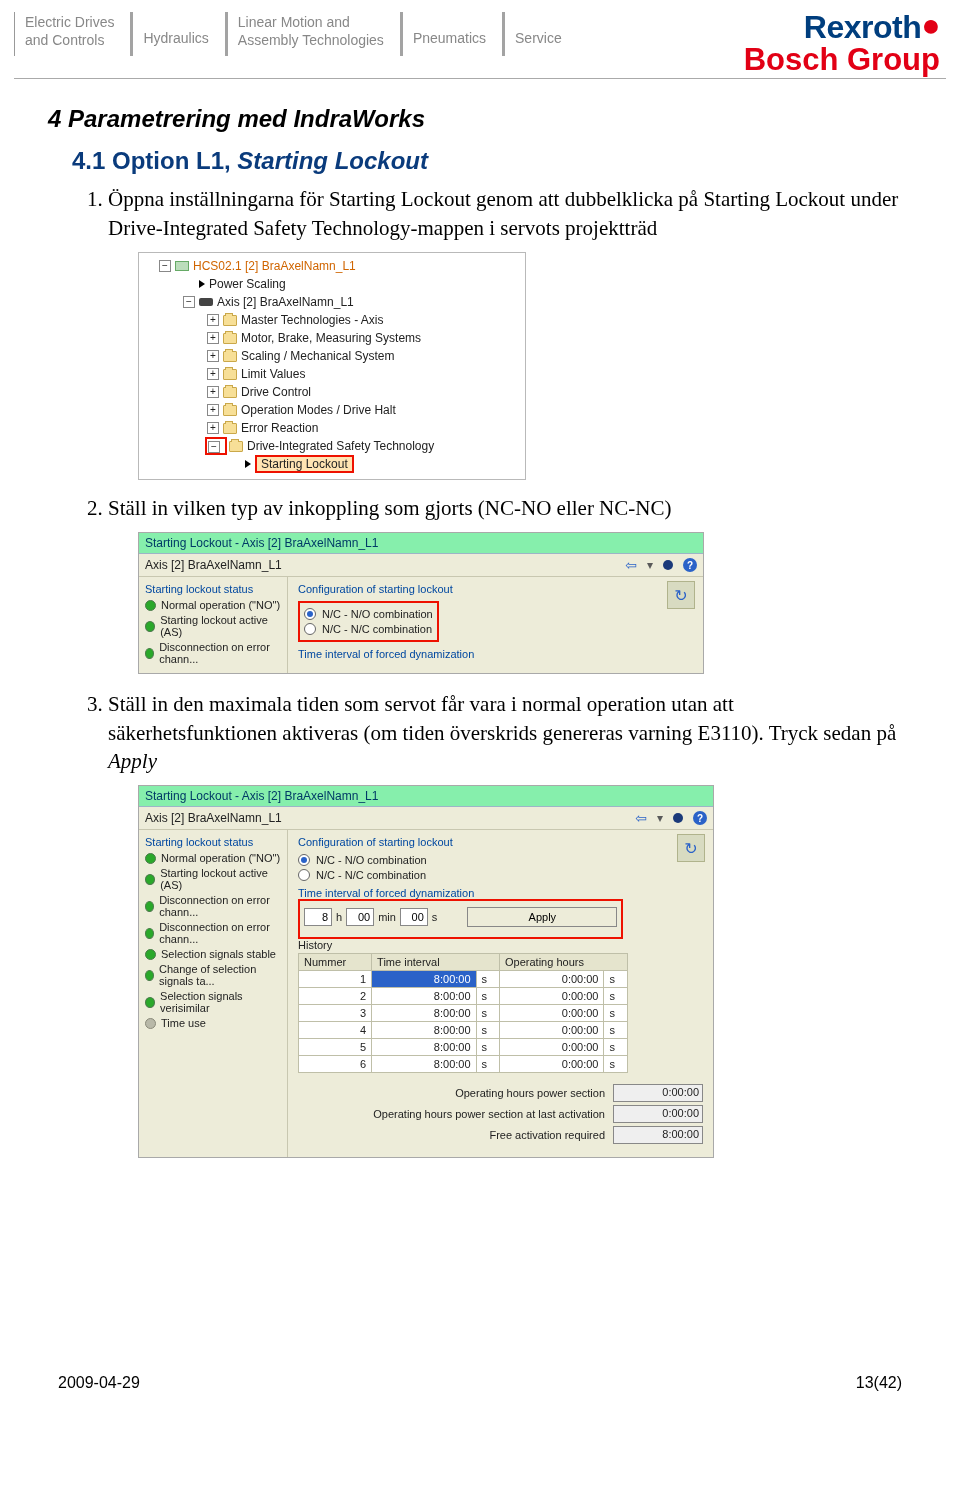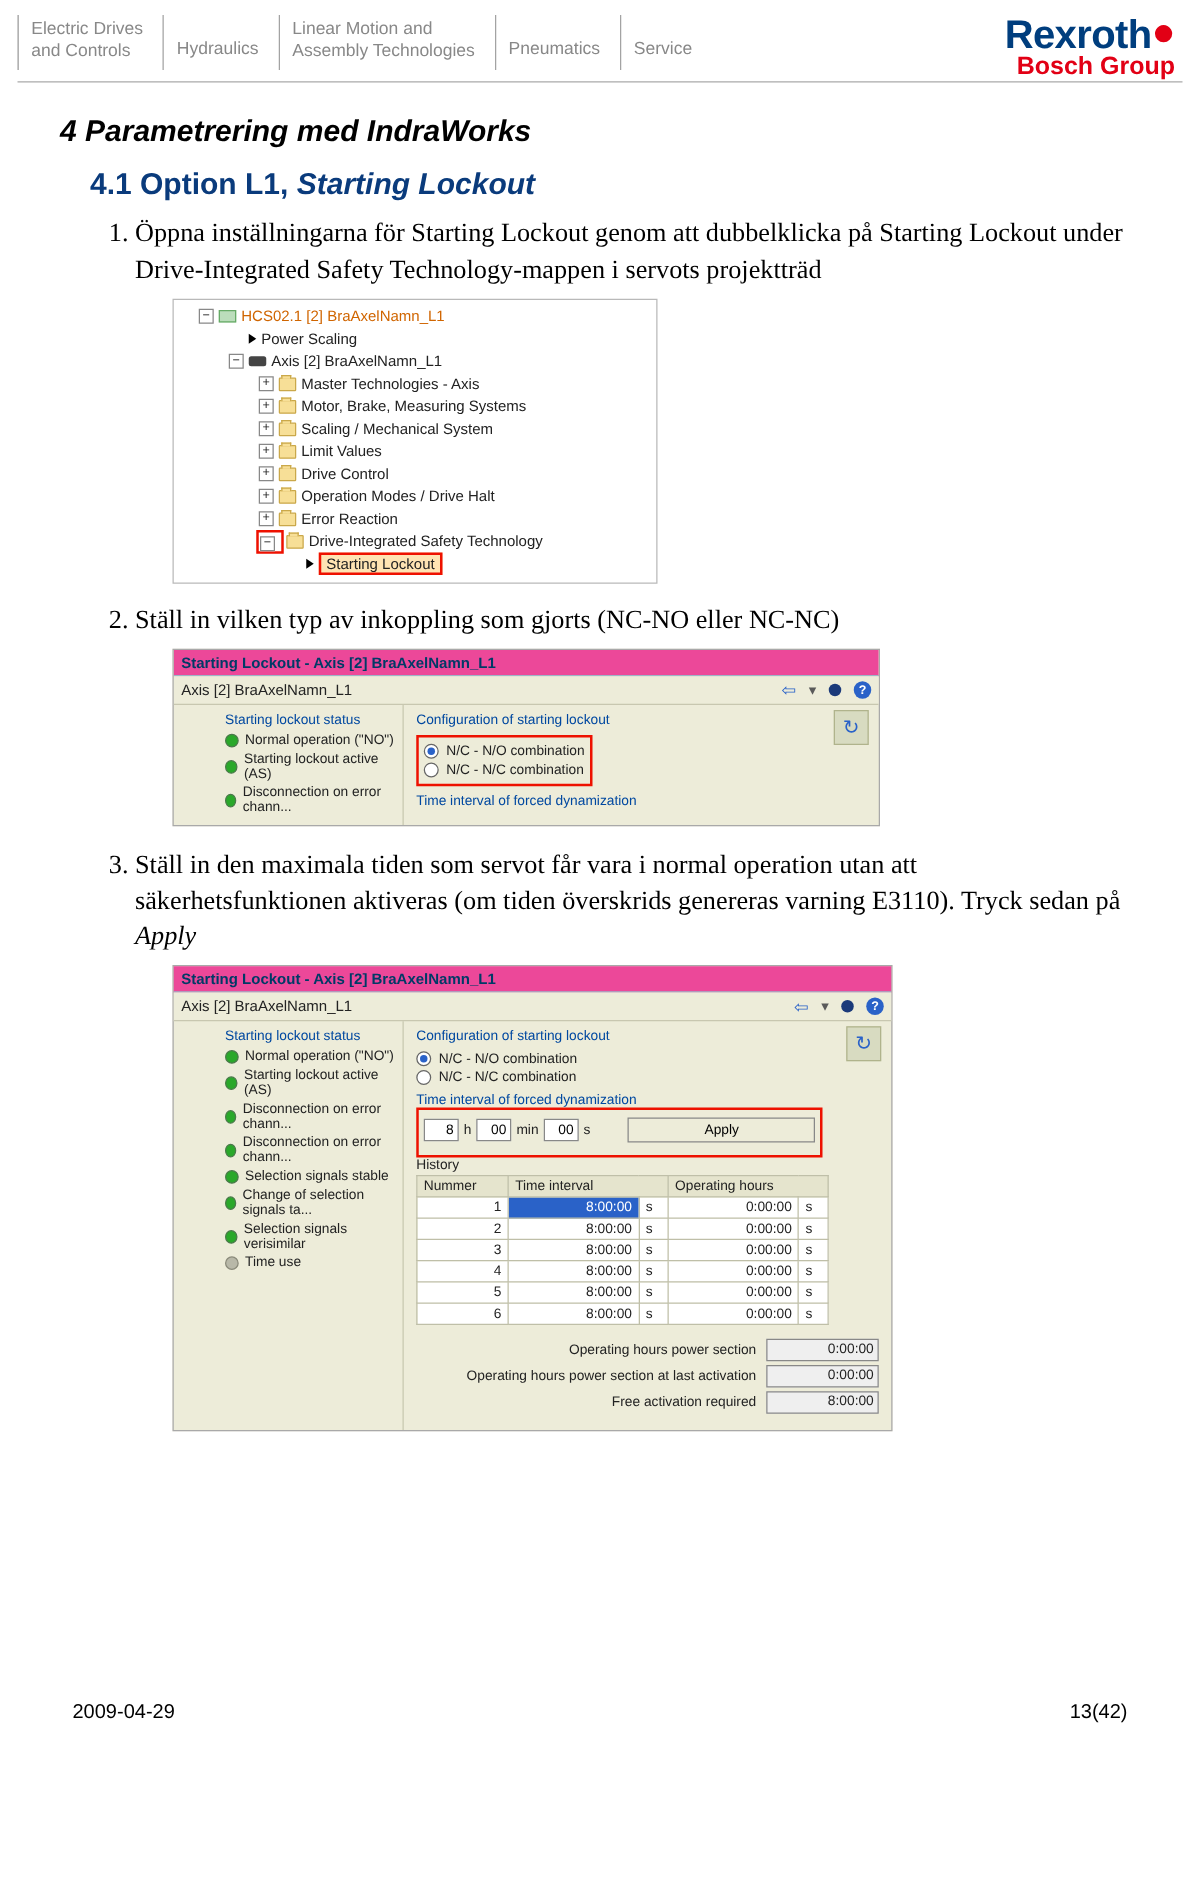--- a/index.html
+++ b/index.html
@@ -11,21 +11,21 @@
     width: 960px;
   }
   .header {
     display: flex;
     align-items: flex-start;
     padding: 12px 14px 0 14px;
     gap: 0;
     justify-content: center;
   }
   .hdr-cell {
-    border-left: 1px solid #a3a3a3;
+    border-left: 3px solid #a3a3a3;
     padding: 2px 16px 6px 10px;
     font-size: 14px;
     line-height: 1.25;
     color: #888;
     height: 44px;
   }
   .hdr-cell:first-child { border-left: 1px solid #999; }
   .brand {
     margin-left: auto;
     text-align: right;
@@ -33,21 +33,21 @@
     padding-right: 6px;
   }
   .brand-rexroth {
     font-size: 32px;
     color: #003e7e;
     letter-spacing: -0.5px;
     line-height: 0.95;
   }
   .brand-rexroth .dot { color: #e20015; position: relative; top:-2px; }
   .brand-bosch {
-    font-size: 20px;
+    font-size: 31px;
     color: #e20015;
   }
   .hdr-sep-line {
     border-bottom: 1px solid #aaa;
     margin: 0 14px;
   }
   .page-body {
     padding: 26px 60px 20px 48px;
   }
   h1.sec { font-size: 24px; font-weight: bold; font-style: italic; margin: 0 0 14px 0; }
@@ -83,30 +83,30 @@
   .cfg-shot {
     margin: 8px 0 16px 90px;
     border: 1px solid #a9a9a9;
     background: #edecd9;
     font-family: Tahoma, sans-serif;
     font-size: 11px;
     color: #222;
   }
   .cfg-shot.small { width: 566px; overflow:hidden; }
   .cfg-shot.big { width: 576px; }
-  .cfg-title { background:#ec4899; padding:3px 6px; font-weight:bold; font-size:12px; color:#003a66; border-bottom:1px solid #9cb5c7; }
+  .cfg-title { background:#86efac; padding:3px 6px; font-weight:normal; font-size:12px; color:#003a66; border-bottom:1px solid #9cb5c7; }
   .cfg-axisbar { background:#edecd9; padding:3px 6px; display:flex; align-items:center; border-bottom:1px solid #c8c7b0; }
   .cfg-axisbar .ax { font-size:12px; }
   .cfg-icons { margin-left:auto; display:flex; gap:10px; align-items:center; }
   .ico-larrow { color:#2a62c8; font-size:14px; }
   .ico-rarrow { color:#5a5a5a; font-size:12px; }
   .ico-dot { width:10px; height:10px; border-radius:50%; background:#1b3a7a; display:inline-block; }
   .ico-help { width:14px;height:14px;border-radius:50%;background:#2a62c8;color:#fff;display:inline-flex;align-items:center;justify-content:center;font-weight:bold;font-size:10px;}
   .cfg-body { display:flex; }
-  .cfg-left { width:149px; border-right:1px solid #c8c7b0; padding:6px 6px;margin-left:35px; }
+  .cfg-left { width:149px; border-right:1px solid #c8c7b0; padding:6px 6px; }
   .cfg-left-title { color:#0048a0; margin-bottom:4px; font-size:11px; }
   .led-row { display:flex; align-items:center; gap:5px; margin:3px 0; }
   .led { width:11px;height:11px;border-radius:50%; background:#2aa82a; border:1px solid #4a7a4a; }
   .led.grey { background:#b8b8a8; border:1px solid #8a8a7a; }
   .cfg-right { flex:1; padding:6px 10px 10px 10px; position:relative; }
   .cfg-right-title { color:#0048a0; margin-bottom:6px; }
   .radio-row { display:flex; align-items:center; gap:6px; margin:3px 0; }
   .radio { width:12px;height:12px;border-radius:50%;border:1px solid #666;background:#fff;display:inline-flex;align-items:center;justify-content:center;}
   .radio.on::after { content:""; width:6px;height:6px;border-radius:50%;background:#2a62c8;}
   .red-frame { border:2px solid #e10; padding:2px 4px; display:inline-block; }

